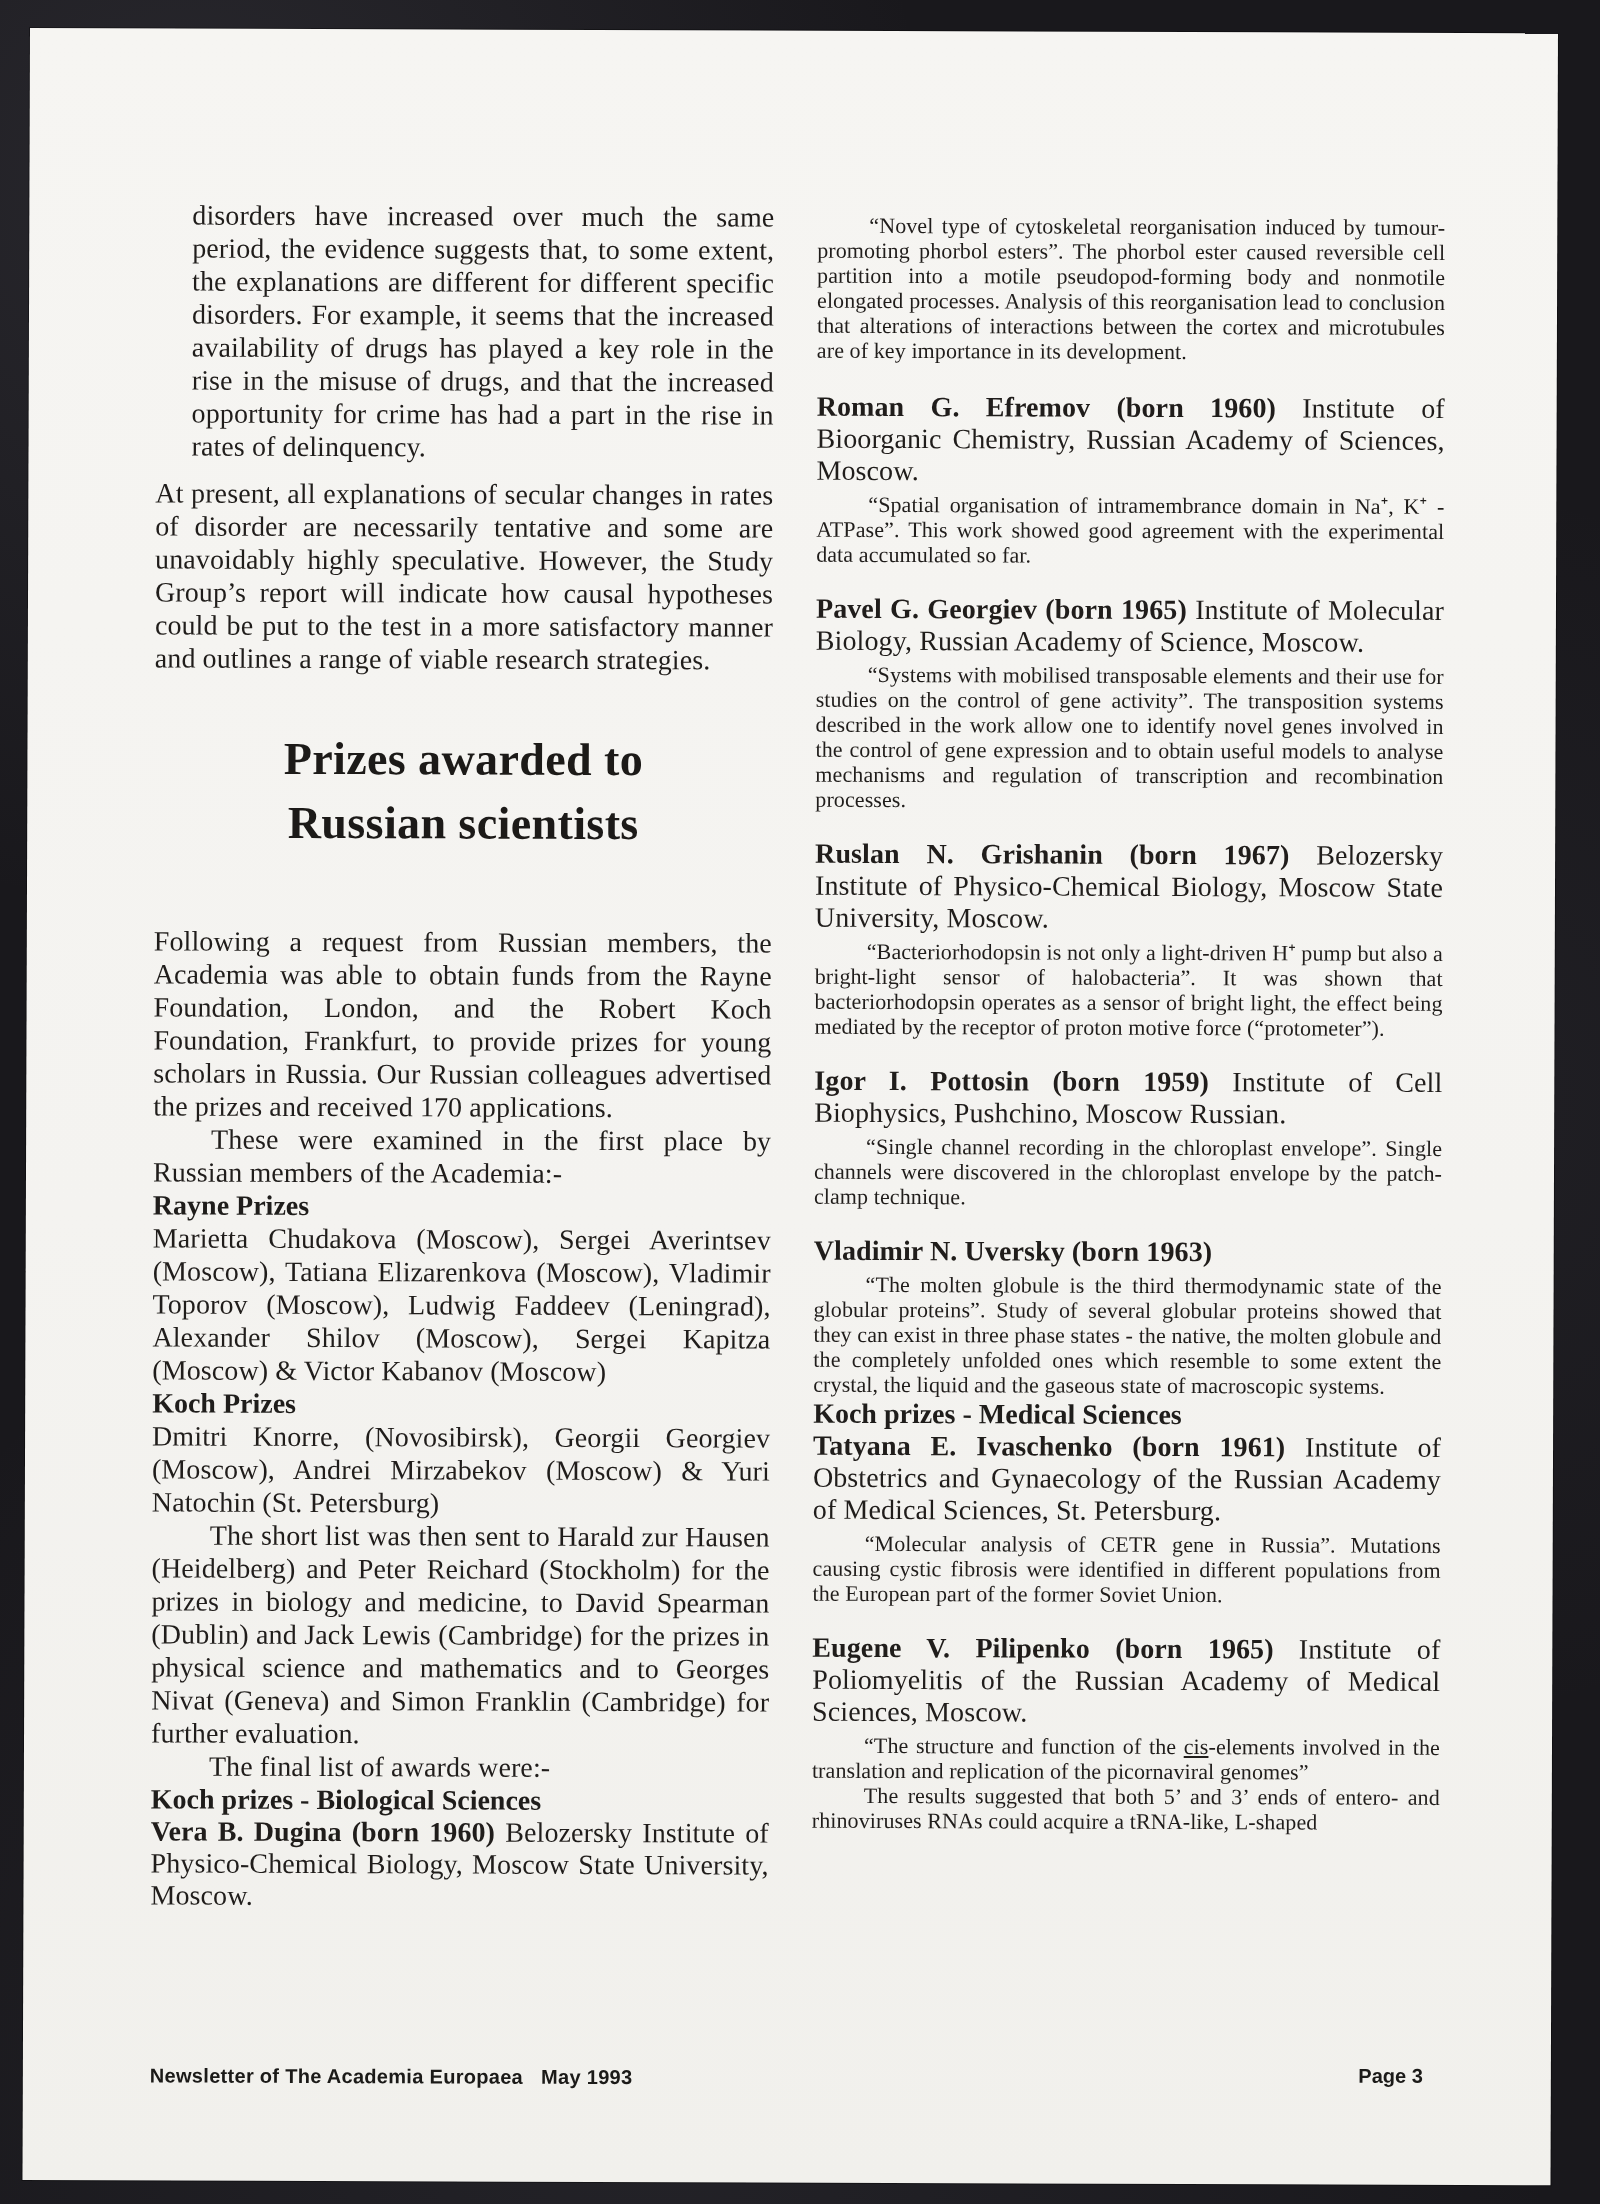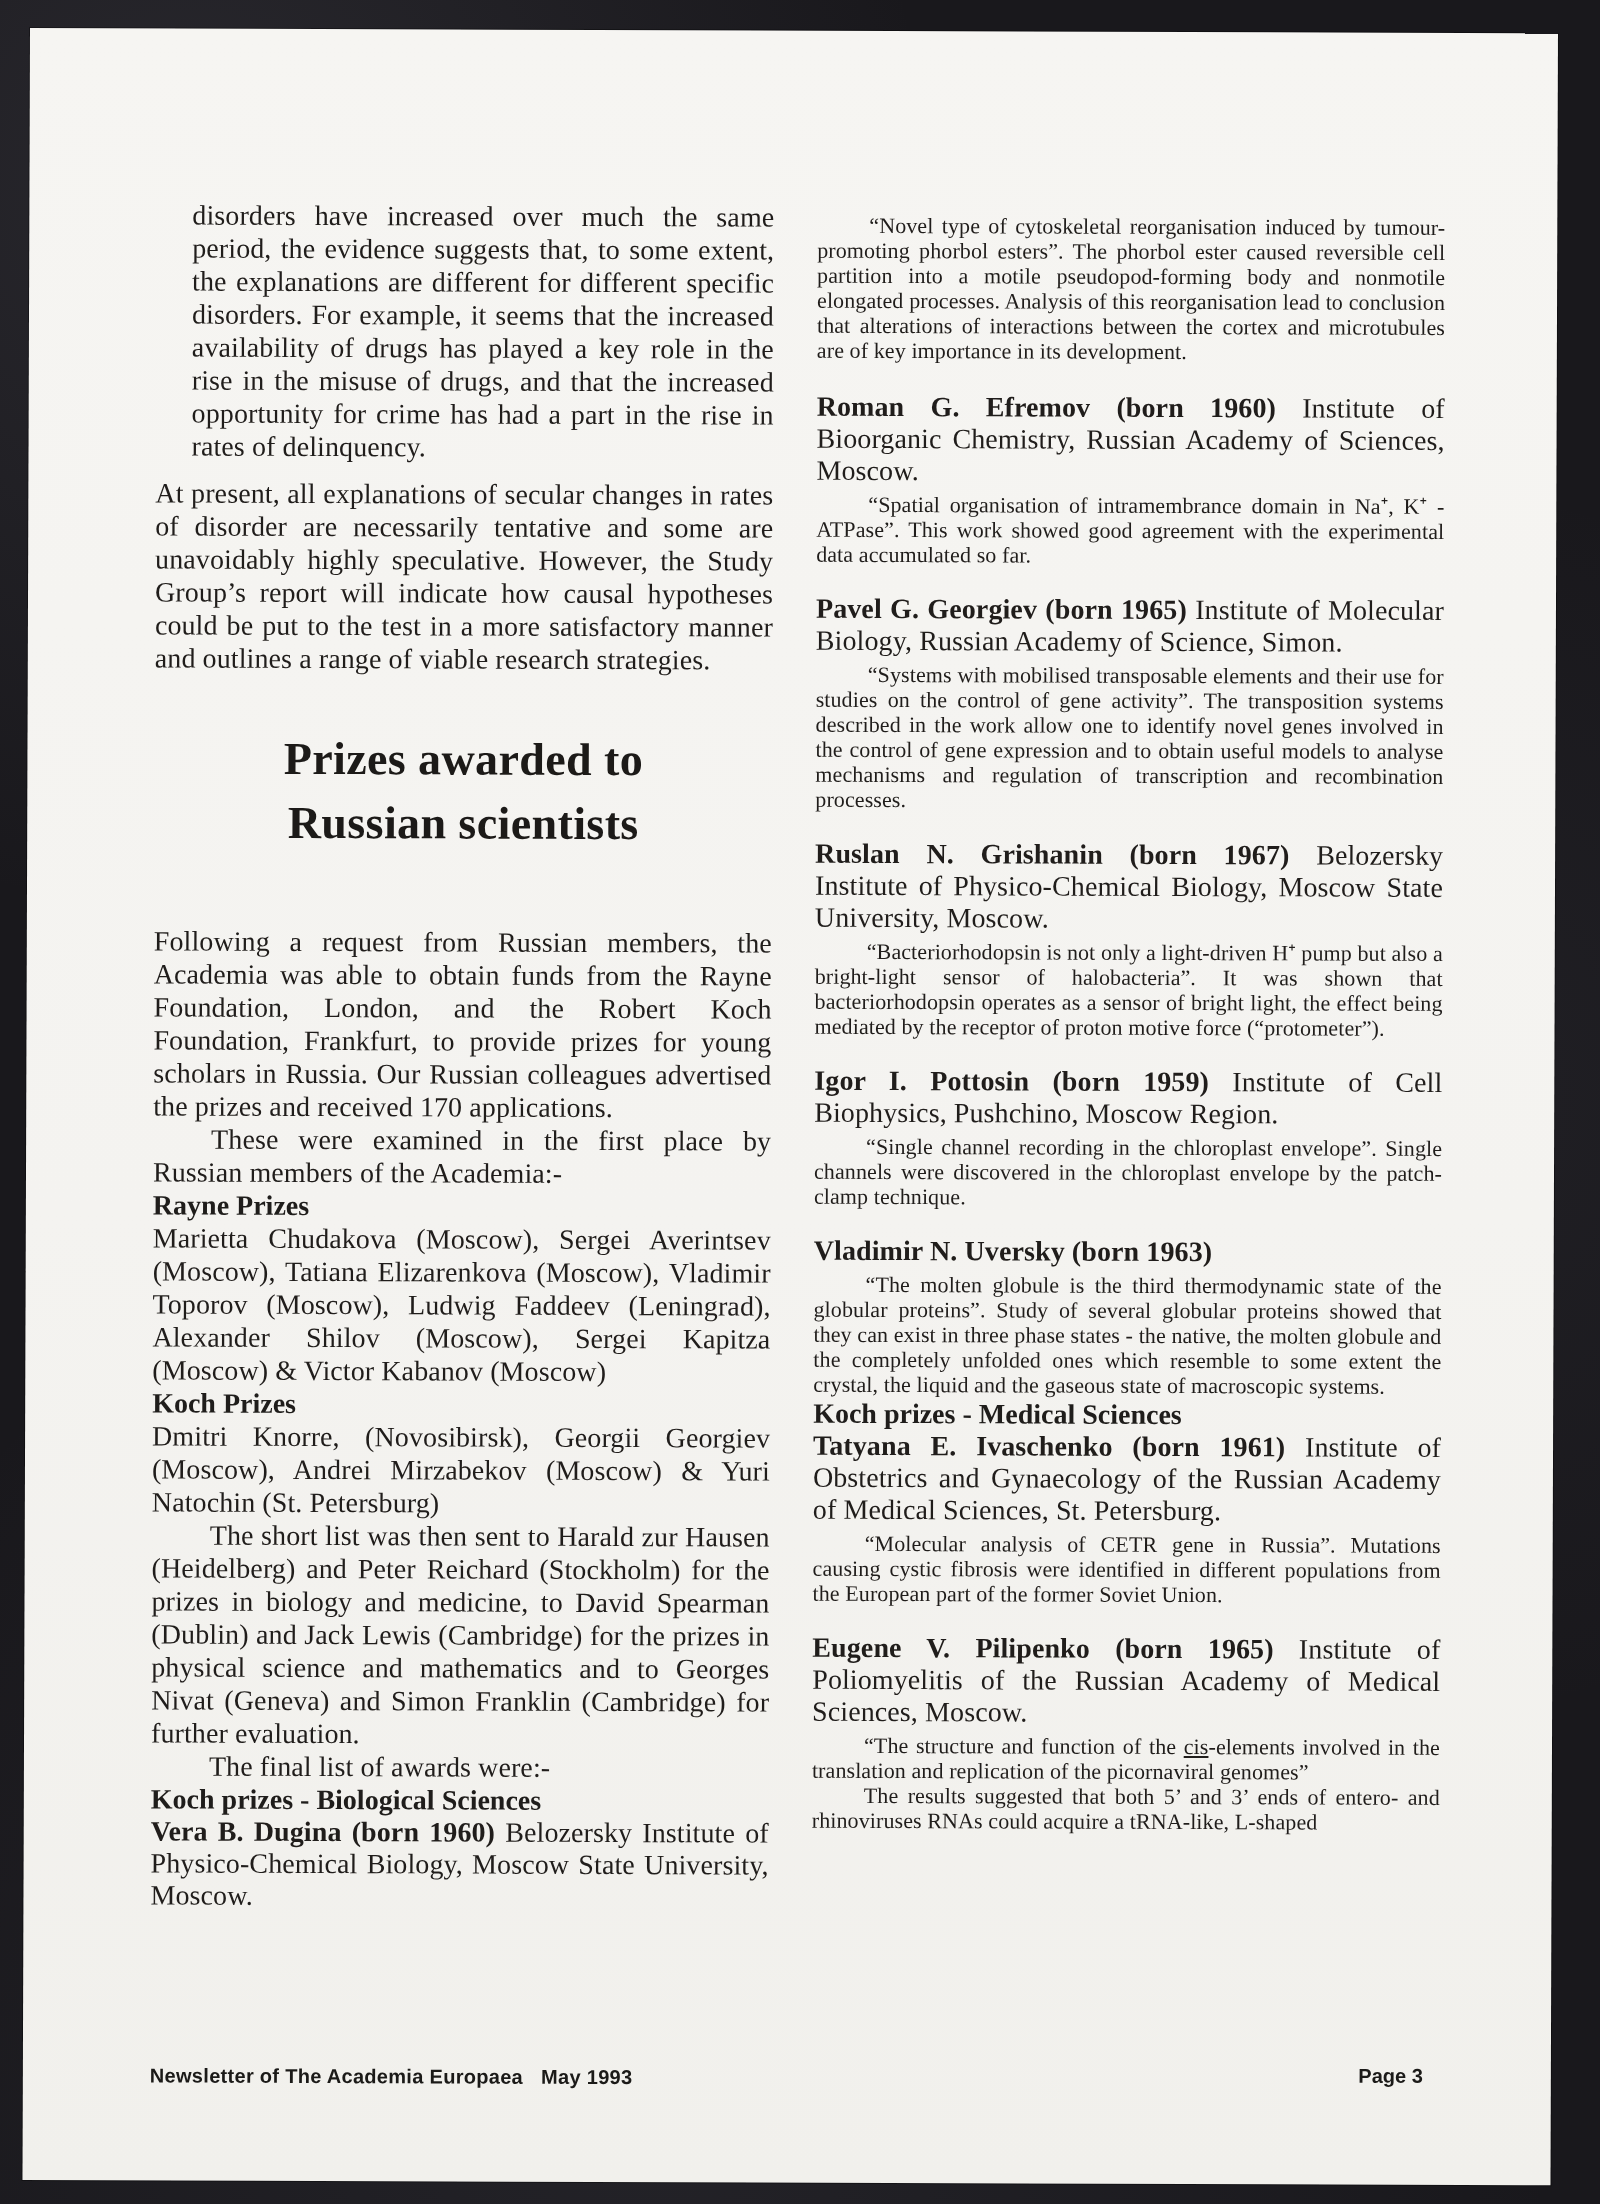--- a/index.html
+++ b/index.html
@@ -91,31 +91,31 @@
 
     <div class="col col-right">
       <p class="quote">“Novel type of cytoskeletal reorganisation induced by tumour-promoting phorbol esters”. The phorbol ester caused reversible cell partition into a motile pseudopod-forming body and nonmotile elongated processes. Analysis of this reorganisation lead to conclusion that alterations of interactions between the cortex and microtubules are of key importance in its development.</p>
 
       <div class="entry entry-gap-lg">
         <div class="body addr"><b>Roman G. Efremov (born 1960)</b><span> Institute of Bioorganic Chemistry, Russian Academy of Sciences, Moscow.</span></div>
         <p class="quote q-mt">“Spatial organisation of intramembrance domain in Na⁺, K⁺ -ATPase”. This work showed good agreement with the experimental data accumulated so far.</p>
       </div>
 
       <div class="entry entry-gap">
-        <div class="body addr"><b>Pavel G. Georgiev (born 1965)</b><span> Institute of Molecular Biology, Russian Academy of Science, Simon.</span></div>
+        <div class="body addr"><b>Pavel G. Georgiev (born 1965)</b><span> Institute of Molecular Biology, Russian Academy of Science, Moscow.</span></div>
         <p class="quote q-mt">“Systems with mobilised transposable elements and their use for studies on the control of gene activity”. The transposition systems described in the work allow one to identify novel genes involved in the control of gene expression and to obtain useful models to analyse mechanisms and regulation of transcription and recombination processes.</p>
       </div>
 
       <div class="entry entry-gap">
         <div class="body addr"><b>Ruslan N. Grishanin (born 1967)</b><span> Belozersky Institute of Physico-Chemical Biology, Moscow State University, Moscow.</span></div>
         <p class="quote q-mt">“Bacteriorhodopsin is not only a light-driven H⁺ pump but also a bright-light sensor of halobacteria”. It was shown that bacteriorhodopsin operates as a sensor of bright light, the effect being mediated by the receptor of proton motive force (“protometer”).</p>
       </div>
 
       <div class="entry entry-gap">
-        <div class="body addr"><b>Igor I. Pottosin (born 1959)</b><span> Institute of Cell Biophysics, Pushchino, Moscow Region.</span></div>
+        <div class="body addr"><b>Igor I. Pottosin (born 1959)</b><span> Institute of Cell Biophysics, Pushchino, Moscow Russian.</span></div>
         <p class="quote q-mt">“Single channel recording in the chloroplast envelope”. Single channels were discovered in the chloroplast envelope by the patch-clamp technique.</p>
       </div>
 
       <div class="entry entry-gap name-block">
         <div class="body addr"><b>Vladimir N. Uversky (born 1963)</b></div>
         <p class="quote q-mt">“The molten globule is the third thermodynamic state of the globular proteins”. Study of several globular proteins showed that they can exist in three phase states - the native, the molten globule and the completely unfolded ones which resemble to some extent the crystal, the liquid and the gaseous state of macroscopic systems.</p>
       </div>
 
       <h2 class="subhead mt26">Koch prizes - Medical Sciences</h2>
 

